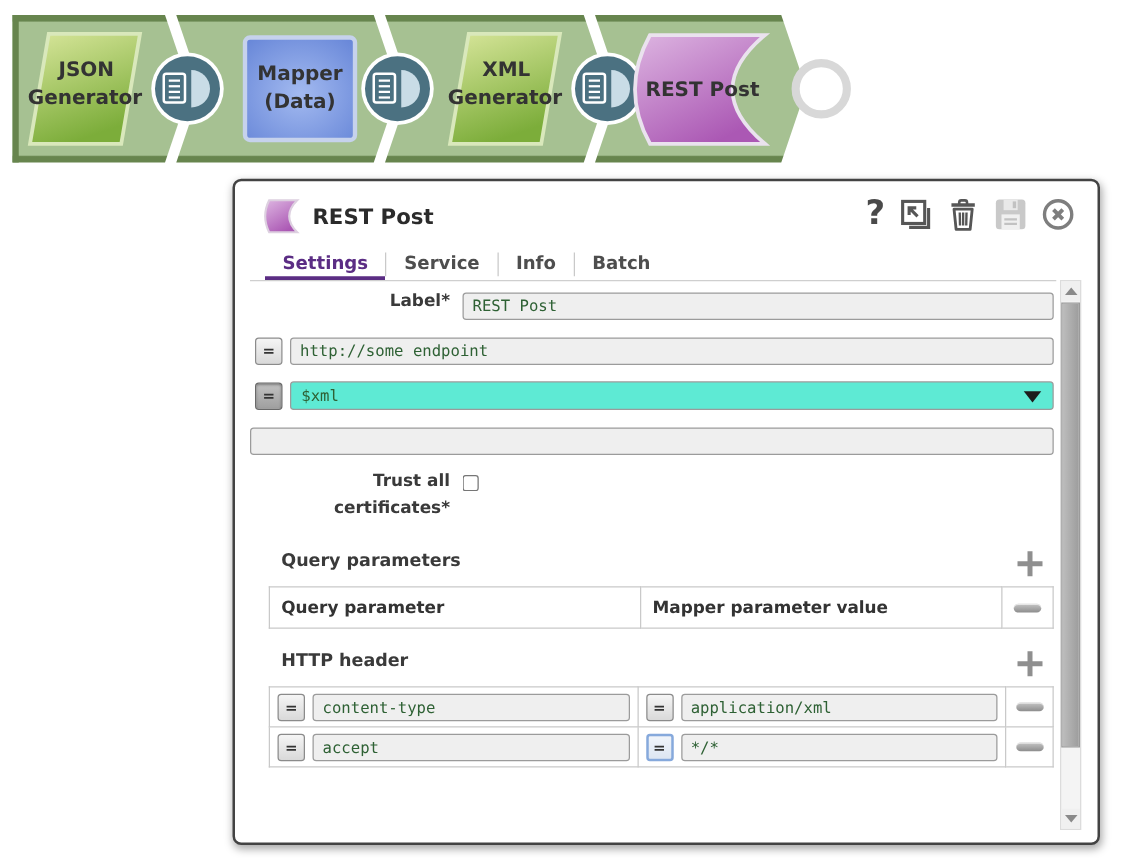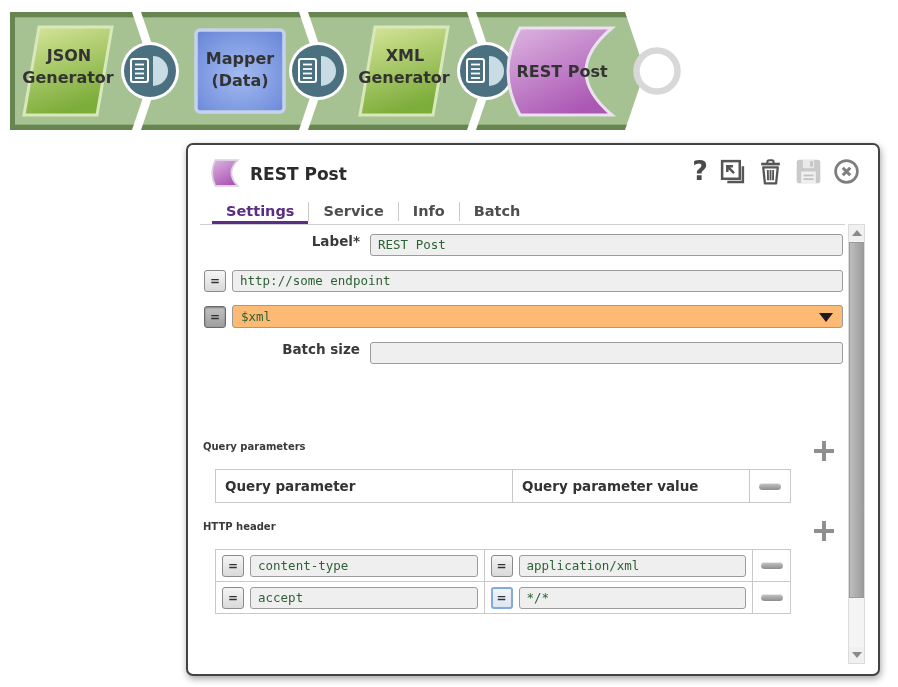--- a/index.html
+++ b/index.html
@@ -41,34 +41,34 @@
   .flabel .l2{margin-top:5px;}
   .fcontent{flex:1;display:flex;align-items:center;gap:6px;}
   input.text{flex:1;height:22px;background:#efefef;border:1px solid #9b9b9b;border-radius:3px;
              font-family:"DejaVu Sans Mono","Liberation Mono",monospace;font-size:12.5px;color:var(--mono-green);
              padding:0 7px;outline:none;}
   .eqbtn{width:22px;height:22px;flex:none;border:1px solid #8b8b8b;border-radius:3px;
          background:linear-gradient(#f5f5f5,#d9d9d9);font-size:12px;font-weight:bold;color:#333;
          display:flex;align-items:center;justify-content:center;cursor:pointer;margin-left:4px;}
   .eqbtn.pressed{background:linear-gradient(#c2c2c2,#9f9f9f);border-color:#696969;box-shadow:inset 0 1px 2px rgba(0,0,0,.35);}
   .eqbtn.focus{border:2px solid #86a9dc;background:linear-gradient(#f0f4fa,#dde6f2);}
-  .selectbox{flex:1;height:23px;background:#fdba74;border:1px solid #9b9b9b;border-radius:3px;display:flex;align-items:center;
+  .selectbox{flex:1;height:23px;background:#5eead4;border:1px solid #9b9b9b;border-radius:3px;display:flex;align-items:center;
              font-family:"DejaVu Sans Mono","Liberation Mono",monospace;font-size:12.5px;color:var(--mono-green);
              padding:0 8px;cursor:pointer;position:relative;}
   .selectbox .caret{position:absolute;right:9px;top:7px;width:0;height:0;
              border-left:7px solid transparent;border-right:7px solid transparent;border-top:9px solid #1c1c1c;}
   input.cbx{width:13px;height:13px;margin-top:3px;accent-color:#888;}
 
-  .sec-head{position:absolute;left:15px;font-size:10px;font-weight:bold;color:var(--label-ink);}
+  .sec-head{position:absolute;left:37px;font-size:14px;font-weight:bold;color:var(--label-ink);}
   .plus{position:absolute;right:42px;width:24px;height:24px;cursor:pointer;}
   .plus::before,.plus::after{content:"";position:absolute;background:#8f8f8f;}
   .plus::before{left:10px;top:2px;width:4px;height:20px;}
   .plus::after{left:2px;top:10px;width:20px;height:4px;}
 
-  table.grid{position:absolute;left:27px;width:576px;border-collapse:collapse;background:#fff;}
+  table.grid{position:absolute;left:27px;width:628px;border-collapse:collapse;background:#fff;}
   table.grid th,table.grid td{border:1px solid var(--tbl-border);font-size:13.5px;color:#333;}
   table.grid th{text-align:left;font-weight:bold;padding:7px 9px;height:33px;}
   table.grid td{padding:4px 6px;height:32px;}
   td.minus-cell,th.minus-cell{width:38px;text-align:center;vertical-align:middle;}
   .minus-pill{width:22px;height:7px;border-radius:3.5px;margin:0 auto;
               background:linear-gradient(#c6c6c6,#8d8d8d);box-shadow:inset 0 1px 0 rgba(255,255,255,.6);cursor:pointer;}
   .cellflex{display:flex;align-items:center;gap:6px;}
   .cellflex input.text{flex:1;}
   .cellflex .eqbtn{margin-left:0;}
 
@@ -249,35 +249,43 @@
         <div class="fcontent">
           <div class="eqbtn pressed">=</div>
           <div class="selectbox">
             <span>$xml</span>
             <span class="caret"></span>
           </div>
         </div>
       </div>
 
       <div class="frow">
-        <div class="flabel">Batch size</div>
         <div class="fcontent">
           <input class="text" type="text" value="" style="">
         </div>
       </div>
 
+      <div class="frow tall">
+        <div class="flabel">
+          <div>Trust all</div>
+          <div class="l2">certificates*</div>
+        </div>
+        <div class="fcontent" style="align-items:flex-start;">
+          <input class="cbx" type="checkbox" style="">
+        </div>
+      </div>
     </div>
 
     <div class="sec-head" style="top:296px;">Query parameters</div>
     <div class="plus" style="top:294px;"></div>
     <table class="grid" style="top:324px;">
       <tbody>
           <tr>
         <th style="width:297px;">Query parameter</th>
-        <th>Query parameter value</th>
+        <th>Mapper parameter value</th>
         <th class="minus-cell">
           <div class="minus-pill"></div>
         </th>
       </tr>
     </tbody>
       </table>
 
     <div class="sec-head" style="top:376px;">HTTP header</div>
     <div class="plus" style="top:374px;"></div>
     <table class="grid" style="top:404px;">

